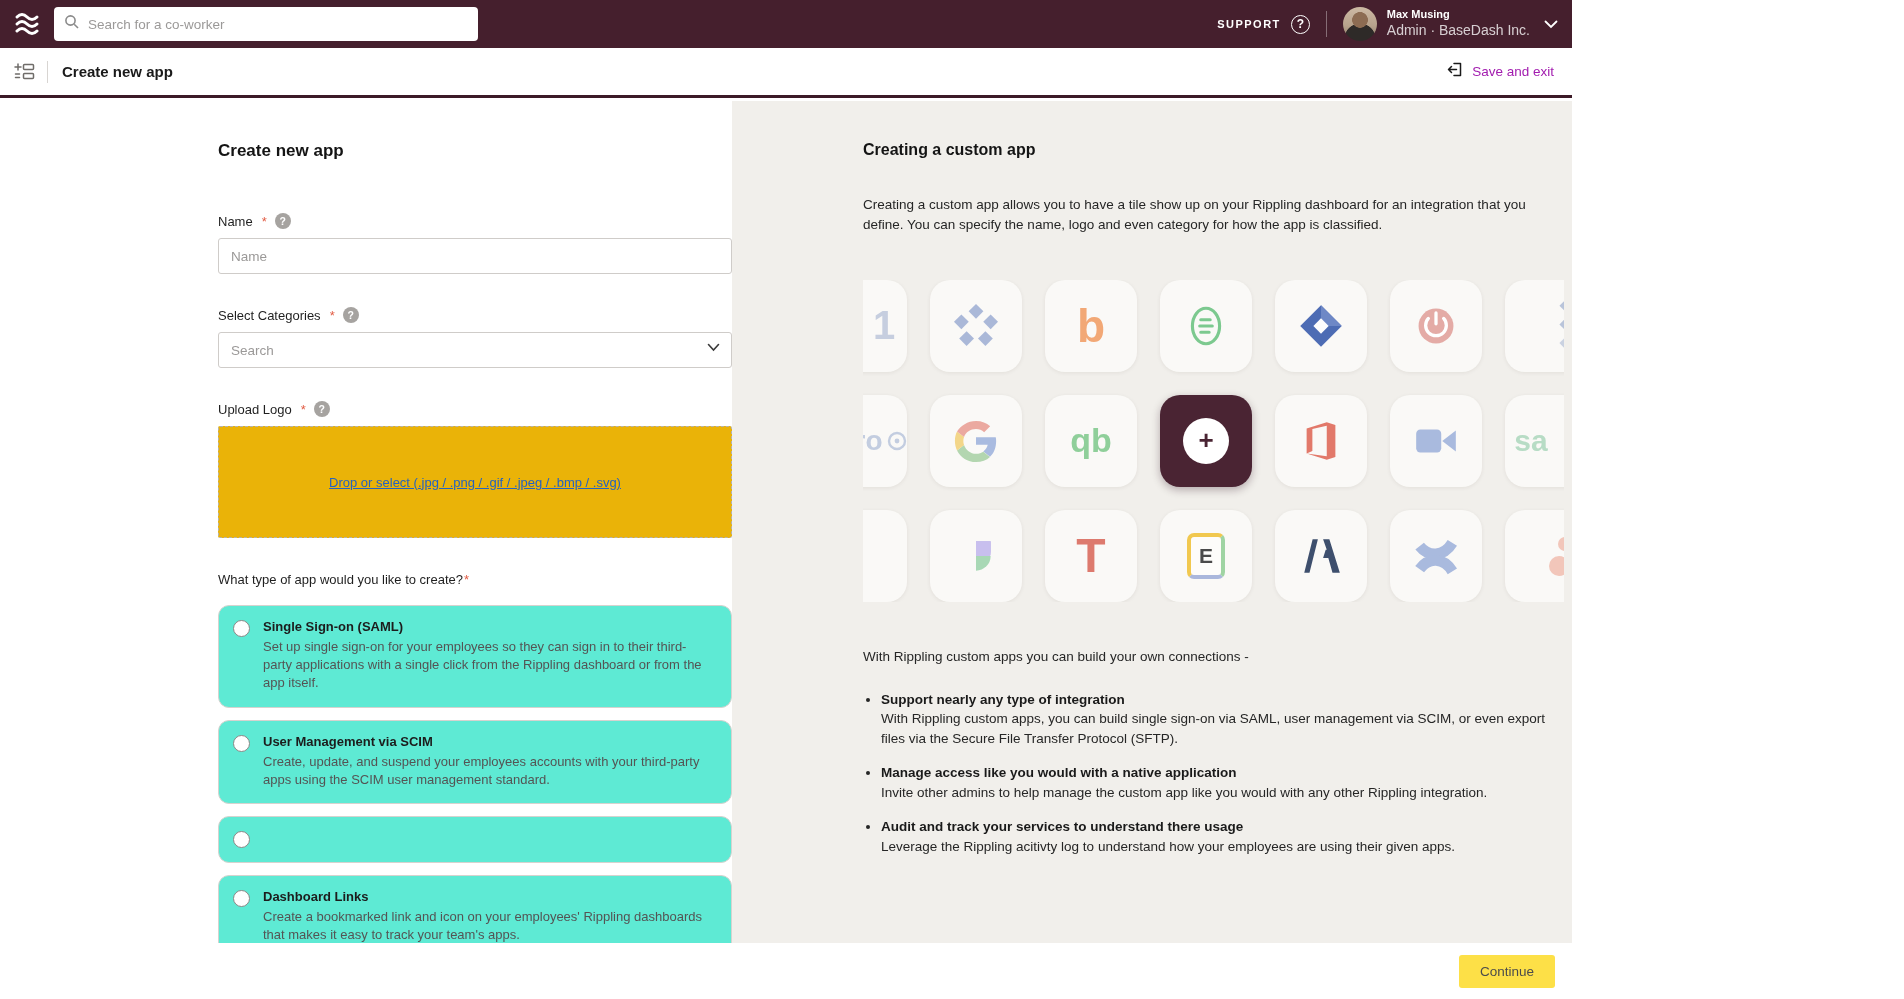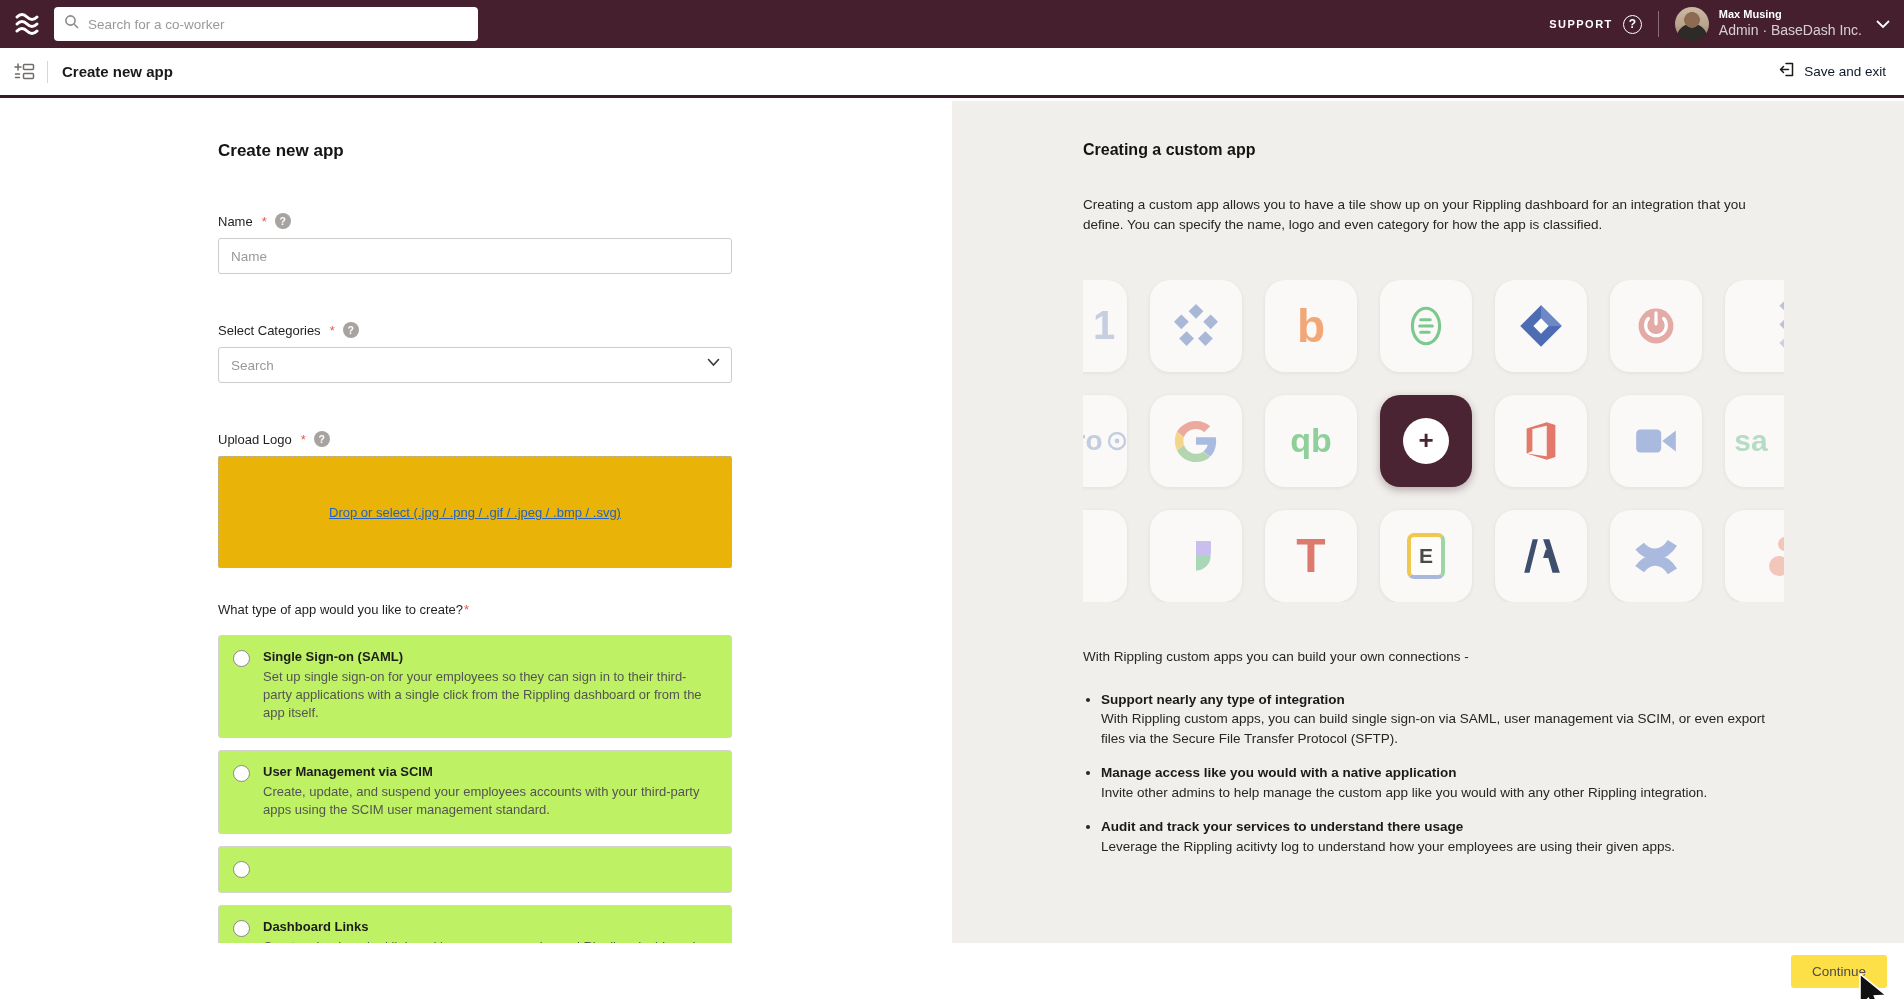--- a/index.html
+++ b/index.html
@@ -1,21 +1,21 @@
 <!DOCTYPE html>
 <html><head>
 <meta charset="utf-8">
 <style>
   * { box-sizing: border-box; margin: 0; padding: 0; }
   html,body { width:1904px; height:999px; }
   body {
     font-family: "Liberation Sans", sans-serif;
     color:#1e1e1e; background:#fff; overflow:hidden; position:relative;
   }
-  .page { width:1904px; height:999px; position:relative; overflow:hidden; }
+  .page { width:1572px; height:999px; position:relative; overflow:hidden; }
 
   
   .topbar {
     height:48px; background:#451f2d; display:flex; align-items:center;
     padding:0 14px 0 12px;
   }
   .logo { width:30px; height:26px; display:flex; align-items:center; justify-content:center; margin-right:12px; flex:0 0 auto; }
   .searchbox {
     width:424px; height:34px; background:#fff; border-radius:4px;
     display:flex; align-items:center; padding:0 10px; gap:8px;
@@ -49,31 +49,31 @@
 
   
   .toolbar {
     height:50px; background:#fff; display:flex; align-items:center;
     padding:0 18px 0 14px; border-bottom:3px solid #3c1a27;
   }
   .toolbar-icon { display:flex; margin-right:12px; }
   .toolbar-vdivider { width:1px; height:22px; background:#d8d5d2; margin-right:14px; }
   .toolbar-title { font-size:15px; font-weight:bold; color:#1a1a1a; }
   .save-exit { margin-left:auto; display:flex; align-items:center; gap:9px; cursor:pointer; }
-  .save-exit-label { font-size:13.5px; color:#0f172a; }
+  .save-exit-label { font-size:13.5px; color:#a21caf; }
 
   
   .content { position:absolute; top:101px; left:0; right:0; bottom:56px; display:flex; }
   .left-pane { width:952px; background:#fff; padding:40px 0 0 218px; }
   .right-pane { flex:1; background:#f1efeb; padding:40px 120px 0 131px; }
 
   
   .form-col { width:514px; }
   .form-heading { font-size:17px; font-weight:bold; color:#141414; }
-  .field-label-row { display:flex; align-items:center; gap:8px; margin-top:48px; }
+  .field-label-row { display:flex; align-items:center; gap:8px; margin-top:33px; }
   .field-label-row.first { margin-top:52px; }
   .field-label { font-size:13px; color:#1f1f1f; }
   .req { color:#e25c44; font-size:13px; margin-left:1px; }
   .help-dot {
     width:16px; height:16px; border-radius:50%; background:#a6a3a0; color:#fff;
     font-size:10.5px; font-weight:bold; display:flex; align-items:center; justify-content:center;
   }
   .text-input {
     margin-top:9px; width:100%; height:36px; border:1px solid #cfcccা9;
     border:1px solid #cfccc9; border-radius:3px; padding:0 12px; font-size:13.5px;
@@ -83,21 +83,21 @@
   .select-wrap { position:relative; margin-top:9px; }
   .select-wrap .text-input { margin-top:0; padding-right:34px; }
   .select-chev { position:absolute; right:12px; top:11px; pointer-events:none; display:flex; }
   .dropzone {
     margin-top:9px; height:112px; border:1px dashed #b5b2ae; border-radius:2px;
     display:flex; align-items:center; justify-content:center; background:#eab308;
   }
   .drop-link { color:#2563c0; font-size:13px; text-decoration:underline; cursor:pointer; }
   .question-row { margin-top:34px; font-size:13px; color:#1f1f1f; }
   .option-card {
-    margin-top:12px; border:1px solid #d6d3cf; border-radius:3px; background:#bef264;
+    margin-top:12px; border:1px solid #d6d3cf; border-radius:11px; background:#5eead4;
     padding:13px 16px 14px 14px; display:flex; gap:13px; cursor:pointer;
   }
   .option-card.firstcard { margin-top:18px; }
   .radio {
     width:17px; height:17px; border:1.5px solid #8b8886; border-radius:50%;
     flex:0 0 auto; margin-top:1px; background:#fff;
   }
   .option-title { font-size:13px; font-weight:bold; color:#1c1c1c; }
   .option-desc { font-size:13px; color:#545454; line-height:1.4; margin-top:4px; max-width:460px; }
 

